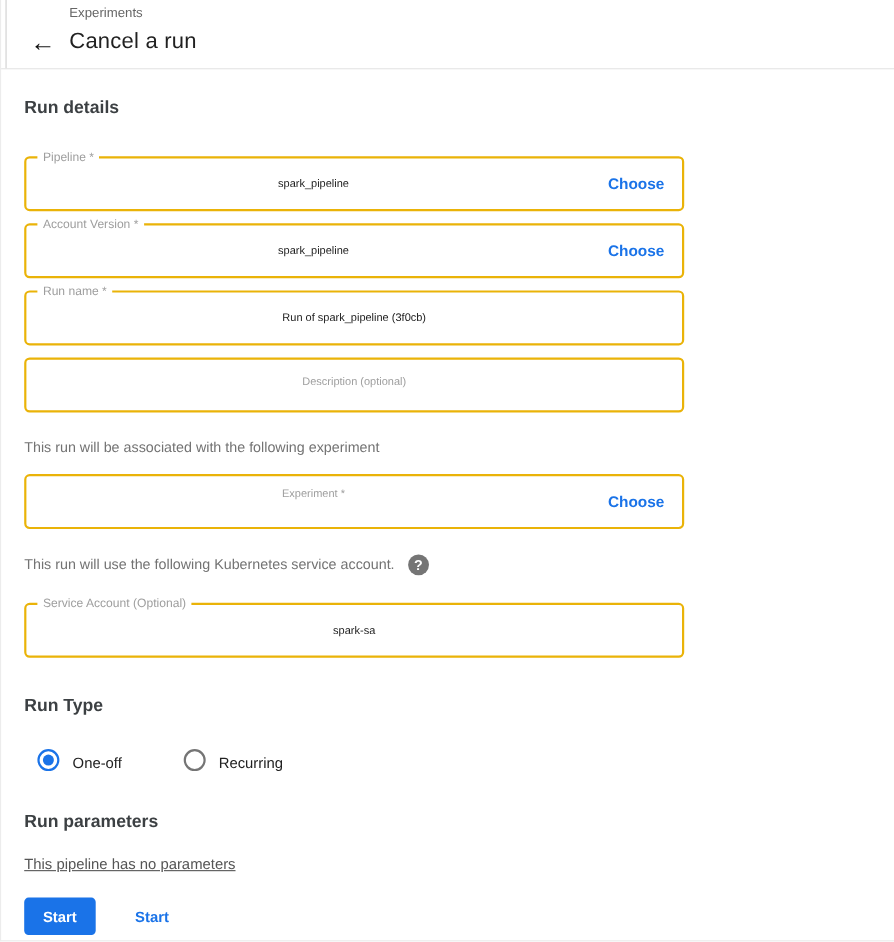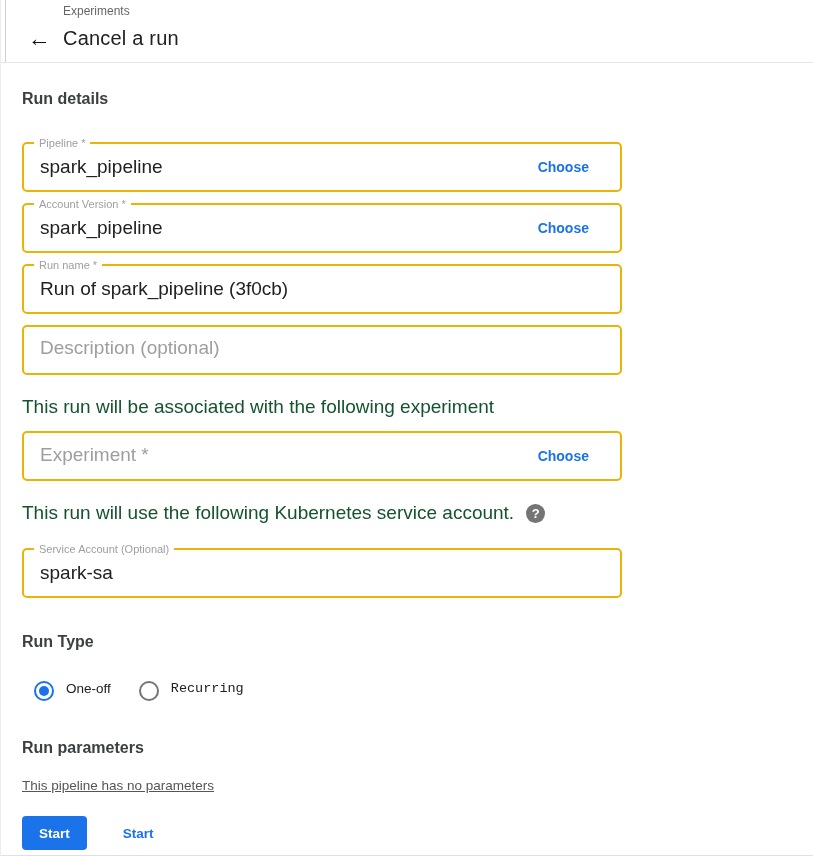--- a/index.html
+++ b/index.html
@@ -65,61 +65,62 @@
   .notch-label {
     position: absolute; top: -7px; left: 10px;
     background: #fff; padding: 0 5px;
     font-size: 11px; color: #9e9e9e;
     line-height: 13px; white-space: nowrap;
   }
   .box input, .box textarea {
     width: 100%; height: 100%;
     border: 0; outline: none; background: transparent;
     font-family: "Liberation Sans", sans-serif;
-    font-size: 19px; color: #212121;
+    font-size: 10px; color: #212121;
     padding: 0 90px 0 16px;
     resize: none;
+    text-align: center;
   }
   .box.full-pad input, .box.full-pad textarea { padding-right: 16px; }
   .box textarea { padding-top: 13px; line-height: 16px; }
   .box input.top-aligned { height: auto; padding-top: 11px; }
   .box input::placeholder, .box textarea::placeholder { color: #9e9e9e; opacity: 1; }
   .choose-btn {
-    position: absolute; right: 31px; top: 50%;
+    position: absolute; right: 16px; top: 50%;
     transform: translateY(-50%);
     font-size: 14px; font-weight: 700; color: #1a73e8;
     background: none; border: 0; cursor: pointer;
     font-family: "Liberation Sans", sans-serif;
     padding: 0;
   }
   .m-first { margin-top: 34px; }
   .m-gap { margin-top: 11px; }
   .m-exp { margin-top: 16px; }
   .m-sa { margin-top: 25px; }
 
   .note {
-    font-size: 19px; color: #14532d;
+    font-size: 13px; color: #737373;
     height: 16px; line-height: 16px;
   }
   .n1 { margin-top: 24px; }
   .note-row { margin-top: 22px; height: 20px; display: flex; align-items: center; }
   .help-icon {
     display: inline-flex; align-items: center; justify-content: center;
     width: 19px; height: 19px; margin-left: 12px;
     border-radius: 50%; background: #757575;
     color: #fff; font-size: 13px; font-weight: 700;
     cursor: pointer; line-height: 1;
   }
   
   .radio-row {
     margin-top: 30px; margin-left: 12px;
     display: flex; align-items: center; height: 20px;
   }
-  .radio-item { display: flex; align-items: flex-start; cursor: pointer; }
-  .radio-item + .radio-item { margin-left: 28px; font-family: Liberation Mono, monospace; }
+  .radio-item { display: flex; align-items: flex-end; cursor: pointer; }
+  .radio-item + .radio-item { margin-left: 56px; }
   .radio-circle {
     width: 20px; height: 20px; border-radius: 50%;
     border: 2px solid #757575; background: #fff;
     display: flex; align-items: center; justify-content: center;
     flex: none;
   }
   .radio-item.selected .radio-circle { border-color: #1a73e8; }
   .radio-dot { width: 10px; height: 10px; border-radius: 50%; background: transparent; }
   .radio-item.selected .radio-dot { background: #1a73e8; }
   .radio-label { margin-left: 12px; font-size: 13.5px; color: #212121; }

